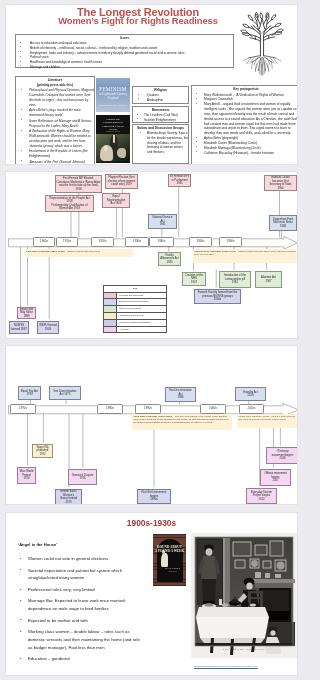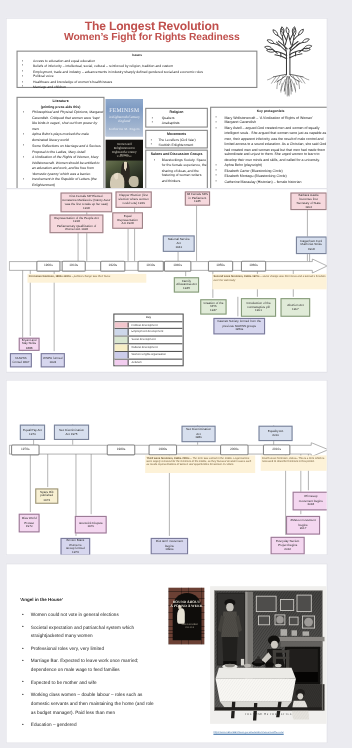--- a/index.html
+++ b/index.html
@@ -1,18 +1,18 @@
 <!DOCTYPE html>
 <html><head>
 <meta charset="utf-8">
 <style>
 html,body{margin:0;padding:0;}
 body{width:301px;height:680px;background:#ebebf0;font-family:"Liberation Sans",sans-serif;overflow:hidden;}
 .panel{position:absolute;left:5px;width:293px;background:#fff;border:1px solid #e2e2e8;box-sizing:border-box;overflow:hidden;}
-#p1{top:16px;height:161px;}
+#p1{top:4px;height:161px;}
 #p2{top:171px;height:168px;}
 #p3{top:345px;height:160px;}
 #p4{top:512px;height:164px;}
 .ttl{position:absolute;left:0;right:0;text-align:center;color:#c0504d;font-weight:bold;}
 #t1{top:1.2px;font-size:11px;left:-27px;letter-spacing:-0.15px;}
 #t2{top:10.3px;font-size:9.4px;left:-27px;letter-spacing:-0.1px;}
 .box{position:absolute;border:0.6px solid #888;box-sizing:border-box;}
 .bh{text-align:center;font-weight:bold;}
 ul{margin:0;padding:0;list-style:none;}
 li{position:relative;padding-left:5px;}
@@ -430,20 +430,21 @@
 begins
 2017</div>
       <div class="ebox cat-activism" style="left: 240px; top: 142px; width: 31px; height: 16px;">Everyday Sexism
 Project begins
 2012</div>
       <div class="wave" style="left: 126px; top: 68px; width: 100px; height: 16px;"><b>Third wave feminism, 1990s-2000s</b><i> – The term was coined in the 1990s. Legal barriers were largely removed for the feminism of the 1990s, so they focused on wider issues such as media representations of women and opportunities for women in culture.</i></div>
       <div class="wave" style="left: 231px; top: 68px; width: 62px; height: 14px;">Fourth wave feminism, 2010s– This is a term which is now used to describe feminism in this period.</div>
     </div>
 </div>
 <div class="panel" id="p4">
+  <div id="f-head">1900s-1930s</div>
   <div id="f-sub">‘Angel in the House’</div>
   <ul id="f-list">
     <li>Women could not vote in general elections</li>
     <li>Societal expectation and patriarchal system which straightjacketed many women</li>
     <li>Professional roles very, very limited</li>
     <li>Marriage Bar.  Expected to leave work once married; dependence on male wage to feed families</li>
     <li>Expected to be mother and wife</li>
     <li>Working class women – double labour – roles such as domestic servants and then maintaining the home (and role as budget manager).  Paid less than men</li>
     <li>Education – gendered</li>
   </ul>

